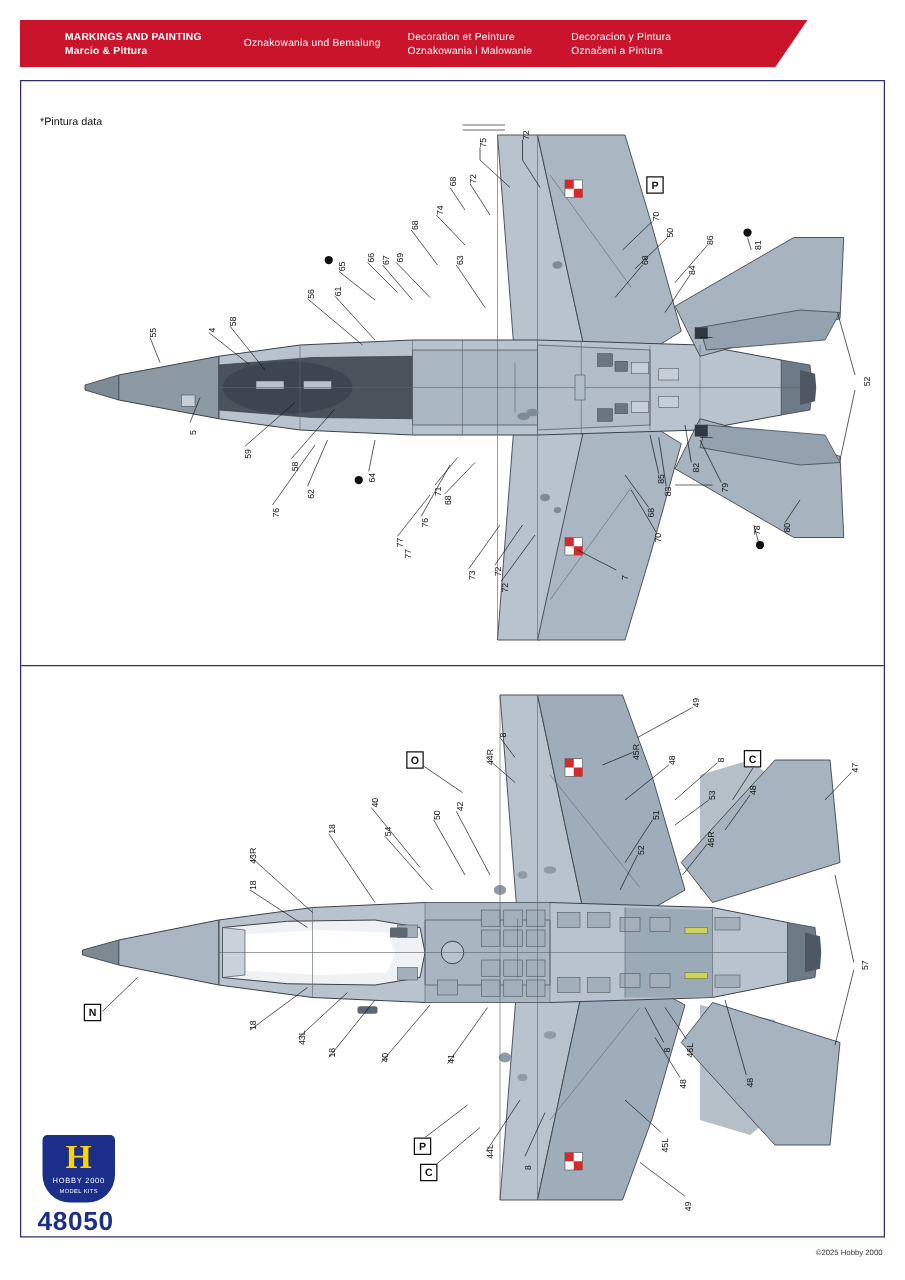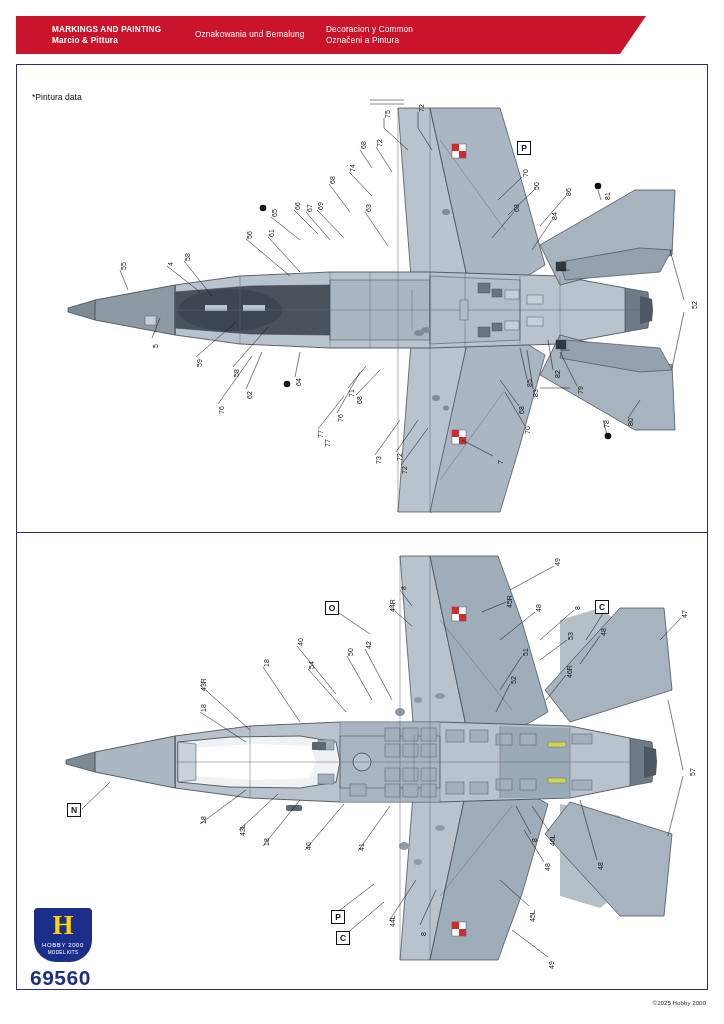--- a/index.html
+++ b/index.html
@@ -146,21 +146,25 @@
     <div class="header-cols">
       <div class="hcol first">
         <span>MARKINGS AND PAINTING</span>
         <span class="l2">Marcio &amp; Pittura</span>
       </div>
       <div class="hcol">
         <span>Oznakowania und Bemalung</span>
         <span class="l2"></span>
       </div>
       <div class="hcol">
-        <span>Decoracion y Common</span>
+        <span>Decoration et Peinture</span>
+        <span class="l2">Oznakowania i Malowanie</span>
+      </div>
+      <div class="hcol">
+        <span>Decoracion y Pintura</span>
         <span class="l2">Označeni a Pintura</span>
       </div>
     </div>
   </div>
 
   <div class="frame"></div>
   <div class="common-data">*Pintura data</div>
   <div class="divider"></div>
 
   <svg class="art" width="724" height="1024" viewBox="0 0 724 1024">
@@ -532,16 +536,16 @@
   <div class="lbl v" style="left:531px;top:842px;">8</div>
   <div class="lbl v" style="left:597px;top:870px;">48</div>
   <div class="lbl v" style="left:689px;top:776px;">57</div>
 
   <div class="logo-box">
     <div class="logo-shield"></div>
     <div class="logo-h">H</div>
     <div class="logo-sub">HOBBY 2000</div>
     <div class="logo-sub2">MODEL KITS</div>
   </div>
-  <div class="kit-no">69560</div>
+  <div class="kit-no">48050</div>
   <div class="copyright">©2025 Hobby 2000</div>
 
 </div>
 
 </body></html>

